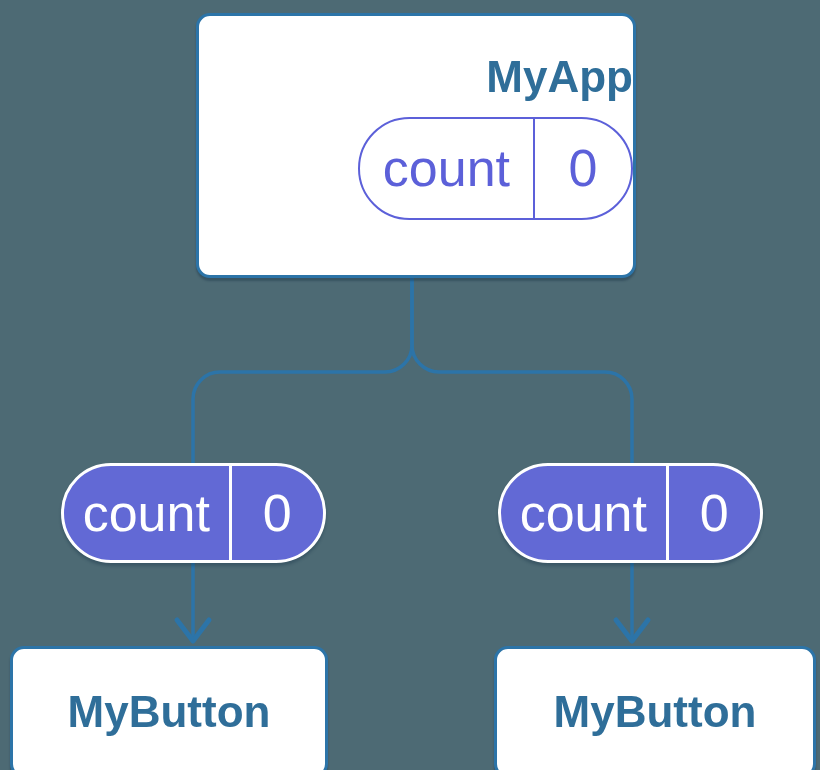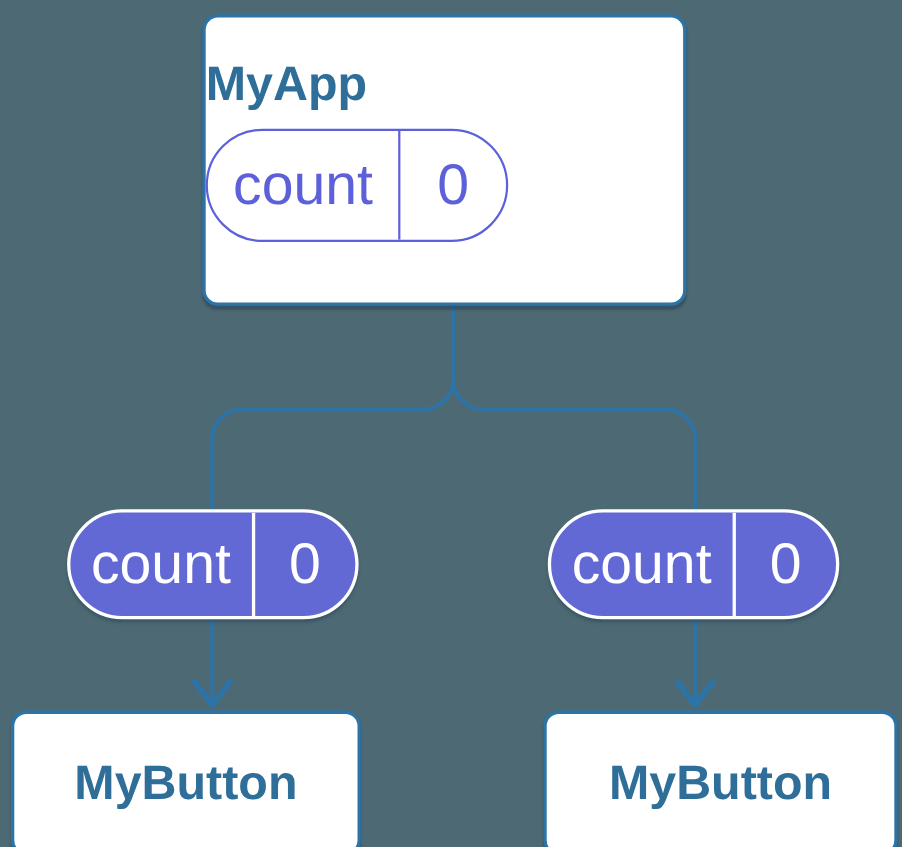--- a/index.html
+++ b/index.html
@@ -36,25 +36,25 @@
   .card {
     position: absolute;
     box-sizing: border-box;
     background: #ffffff;
     border: 3px solid #2c74a8;
     border-radius: 14px;
     box-shadow: 0 3px 2px rgba(16, 42, 66, 0.35);
     z-index: 2;
   }
   .card.root {
-    left: 184px; top: 13px;
+    left: 196px; top: 13px;
     width: 440px; height: 265px;
     display: flex;
     flex-direction: column;
-    align-items: flex-start;
+    align-items: flex-end;
   }
   .component-title {
     color: #2f6e99;
     font-size: 44px;
     font-weight: 600;
     line-height: 1.15;
     white-space: nowrap;
   }
   .card.root .component-title {
     margin-top: 36px;

